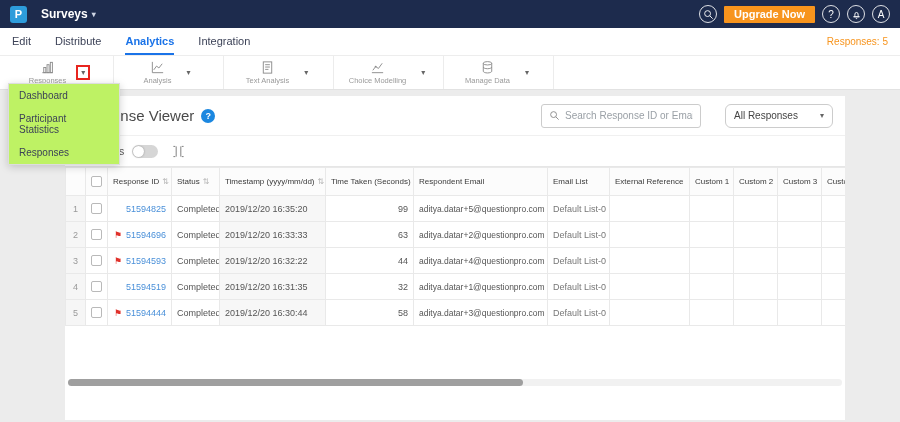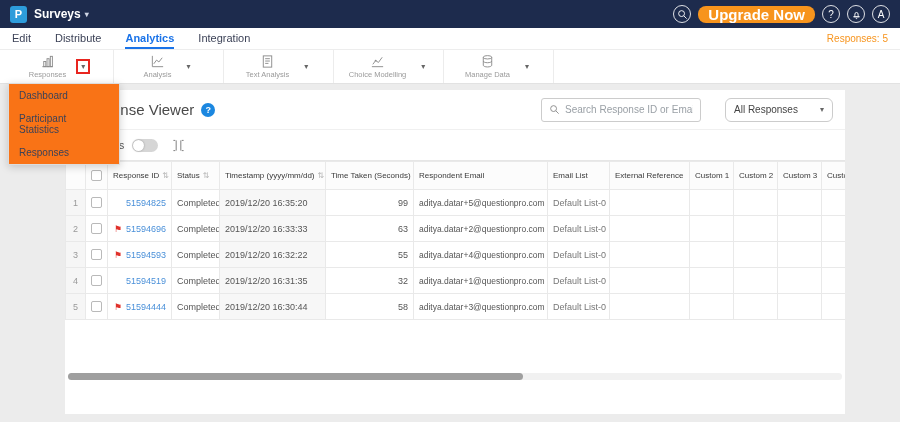--- a/index.html
+++ b/index.html
@@ -2,48 +2,48 @@
 <html><head>
 <meta charset="utf-8">
 <style>
   * { margin:0; padding:0; box-sizing:border-box; }
   html,body { width:900px; height:422px; overflow:hidden; }
   body { font-family:"Liberation Sans", sans-serif; background:#ececec; position:relative; }
 
   
   .topbar { height:28px; background:#1d2b4d; display:flex; align-items:center; padding:0 10px; color:#fff; }
   .logo { width:17px; height:17px; border-radius:3px; background:#2d9cdb; color:#fff; font-weight:bold; font-size:11px; display:flex; align-items:center; justify-content:center; cursor:pointer; }
-  .product { margin-left:7px; font-size:12px; font-weight:bold; display:flex; align-items:center; gap:4px; cursor:pointer; }
+  .product { margin-left:14px; font-size:12px; font-weight:bold; display:flex; align-items:center; gap:4px; cursor:pointer; }
   .caret-w { font-size:8px; color:#cfd6e4; }
   .breadcrumb { margin-left:18px; font-size:12px; display:flex; gap:7px; align-items:center; }
   .bc-parent { color:#5aa7e8; cursor:pointer; text-decoration:none; }
   .bc-sep { color:#8b94a6; }
   .bc-current { color:#fff; }
   .tb-right { margin-left:auto; display:flex; align-items:center; gap:7px; }
   .circle-btn { width:18px; height:18px; border:1px solid rgba(255,255,255,.85); border-radius:50%; display:flex; align-items:center; justify-content:center; font-size:10px; color:#fff; cursor:pointer; }
-  .upgrade-btn { height:17px; border-radius:8px; background:#f7941d; color:#fff; font-size:15px; font-weight:bold; display:flex; align-items:center; padding:4px 10px; cursor:pointer; }
-
-  
-  .subnav { height:22px; background:#fff; border-bottom:1px solid #ededed; display:flex; align-items:center; padding:0 12px; gap:16px; font-size:11px; color:#3c4257; }
+  .upgrade-btn { height:17px; border-radius:1px; background:#f7941d; color:#fff; font-size:11px; font-weight:bold; display:flex; align-items:center; padding:4px 10px; cursor:pointer; }
+
+  
+  .subnav { height:28px; background:#fff; border-bottom:1px solid #ededed; display:flex; align-items:center; padding:0 12px; gap:16px; font-size:11px; color:#3c4257; }
   .subnav-items { display:flex; gap:24px; height:100%; }
   .subnav-item { height:100%; display:flex; align-items:center; border-bottom:2px solid transparent; cursor:pointer; }
   .subnav-item.active { color:#1a73e8; border-bottom-color:#1a73e8; font-weight:bold; }
   .responses-count { margin-left:auto; color:#f7941d; font-size:10px; }
 
   
   .toolbar { height:34px; background:#fff; border-bottom:1px solid #e2e2e2; display:flex; align-items:stretch; padding-left:4px; }
   .tool-group { display:flex; align-items:center; justify-content:center; width:110px; border-right:1px solid #ececec; gap:12px; }
   .tool-main { display:flex; flex-direction:column; align-items:center; gap:1px; cursor:pointer; }
   .tool-icon svg { display:block; }
   .tool-label { font-size:7.5px; color:#9a9a9a; white-space:nowrap; }
   .tool-caret { font-size:8px; color:#666; padding:1px 3px; cursor:pointer; }
   .tool-caret.annotated { outline:2px solid #e8251f; }
 
   
-  .menu-dropdown { position:absolute; left:8px; top:83px; width:112px; background:#f97316; border:1px solid #ddd; box-shadow:0 2px 8px rgba(0,0,0,.18); z-index:40; }
+  .menu-dropdown { position:absolute; left:8px; top:83px; width:112px; background:#bef264; border:1px solid #ddd; box-shadow:0 2px 8px rgba(0,0,0,.18); z-index:40; }
   .menu-item { padding:6px 10px; font-size:10px; color:#3c4257; cursor:pointer; }
 
   
   .content { position:relative; height:338px; padding-top:6px; }
   .card { width:780px; margin-left:65px; background:#fff; height:324px; position:relative; }
   .card-header { height:40px; display:flex; align-items:center; justify-content:space-between; padding:0 12px; border-bottom:1px solid #f0f0f0; }
   .ch-left { display:flex; align-items:center; }
   .viewer-title { font-size:15px; color:#4a4a4a; }
   .help-badge { width:14px; height:14px; border-radius:50%; background:#1b87e0; color:#fff; font-size:9px; font-weight:bold; display:inline-flex; align-items:center; justify-content:center; margin-left:7px; cursor:pointer; }
   .ch-right { display:flex; align-items:center; gap:24px; }
@@ -317,21 +317,21 @@
                 <div class="checkbox"></div>
               </td>
               <td class="id-cell">
                 <div class="id-wrap">
                   <span class="flag">⚑</span>
                   <span class="id-link">51594593</span>
                 </div>
               </td>
               <td class="status-cell">Completed</td>
               <td class="ts">2019/12/20 16:32:22</td>
-              <td class="tt">55</td>
+              <td class="tt">44</td>
               <td class="email-cell">aditya.datar+4@questionpro.com</td>
               <td class="list-cell">Default List-0</td>
               <td class="empty-cell"></td>
               <td class="empty-cell"></td>
               <td class="empty-cell"></td>
               <td class="empty-cell"></td>
               <td class="empty-cell"></td>
             </tr>
             <tr class="data-row">
               <td class="num">4</td>

